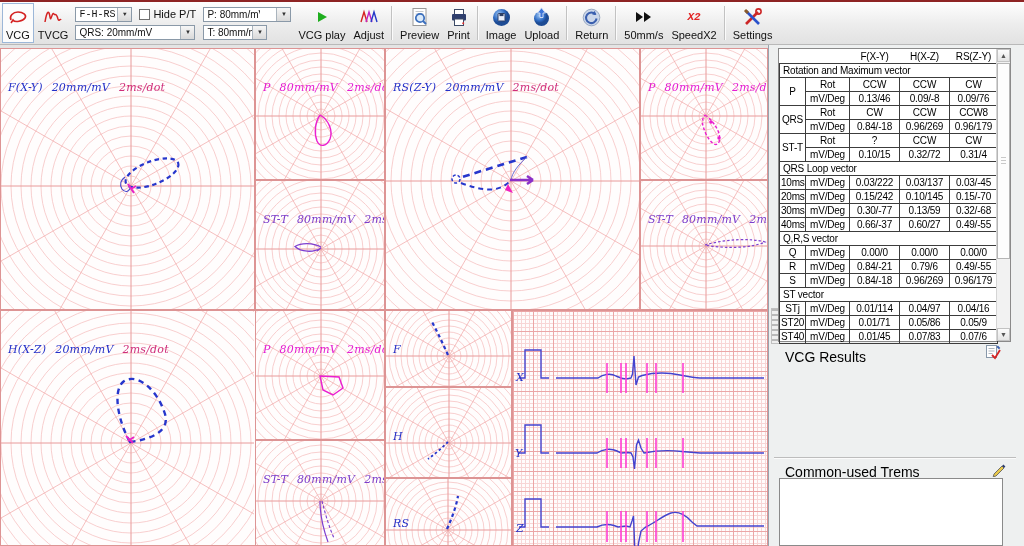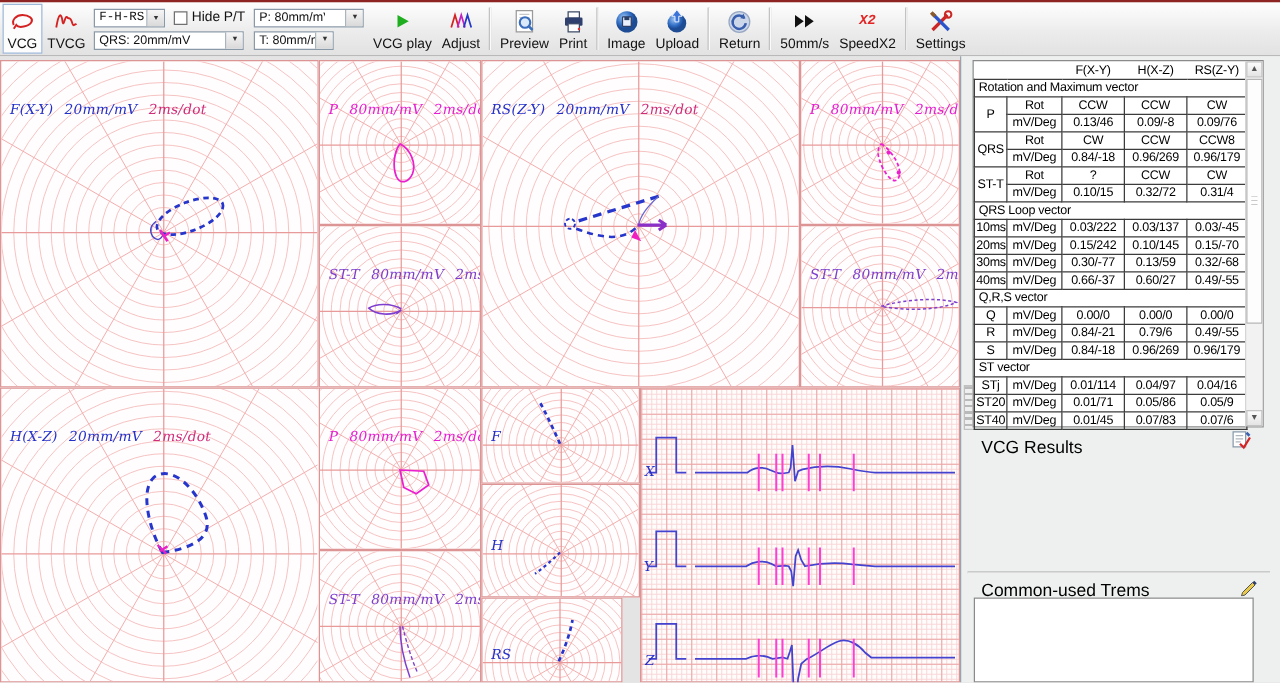--- a/index.html
+++ b/index.html
@@ -557,21 +557,21 @@
             <line x1="-9.425824123719849" y1="96.81506905411013" x2="135.42582412371985" y2="13.184930945889867" stroke="#f2aeae" stroke-width="0.8"></line>
             <line x1="21.184930945889853" y1="127.42582412371983" x2="104.81506905411015" y2="-17.425824123719835" stroke="#f2aeae" stroke-width="0.8"></line>
             <line x1="104.81506905411013" y1="127.42582412371985" x2="21.18493094588988" y2="-17.42582412371985" stroke="#f2aeae" stroke-width="0.8"></line>
             <line x1="135.42582412371985" y1="96.81506905411013" x2="-9.425824123719849" y2="13.184930945889867" stroke="#f2aeae" stroke-width="0.8"></line>
             <line x1="0" y1="55" x2="125" y2="55" stroke="#e89a9a" stroke-width="1"></line>
             <line x1="63" y1="0" x2="63" y2="89" stroke="#e89a9a" stroke-width="1"></line>
           </svg></div>
       <div class="plabel lab-blue" style="top:14px;"><span>H</span></div>
     </div>
 
-    <div class="panel" style="left:385px;top:433px;width:113px;height:68px;">
+    <div class="panel" style="left:385px;top:433px;width:127px;height:68px;">
       <div class="pgrid"><svg width="125" height="66">
             <circle cx="62" cy="51" r="6" fill="none" stroke="#f6c3c3" stroke-width="0.8"></circle>
             <circle cx="62" cy="51" r="12" fill="none" stroke="#f6c3c3" stroke-width="0.8"></circle>
             <circle cx="62" cy="51" r="18" fill="none" stroke="#f6c3c3" stroke-width="0.8"></circle>
             <circle cx="62" cy="51" r="24" fill="none" stroke="#f6c3c3" stroke-width="0.8"></circle>
             <circle cx="62" cy="51" r="30" fill="none" stroke="#f6c3c3" stroke-width="0.8"></circle>
             <circle cx="62" cy="51" r="36" fill="none" stroke="#f6c3c3" stroke-width="0.8"></circle>
             <circle cx="62" cy="51" r="42" fill="none" stroke="#f6c3c3" stroke-width="0.8"></circle>
             <circle cx="62" cy="51" r="48" fill="none" stroke="#f6c3c3" stroke-width="0.8"></circle>
             <circle cx="62" cy="51" r="54" fill="none" stroke="#f6c3c3" stroke-width="0.8"></circle>

